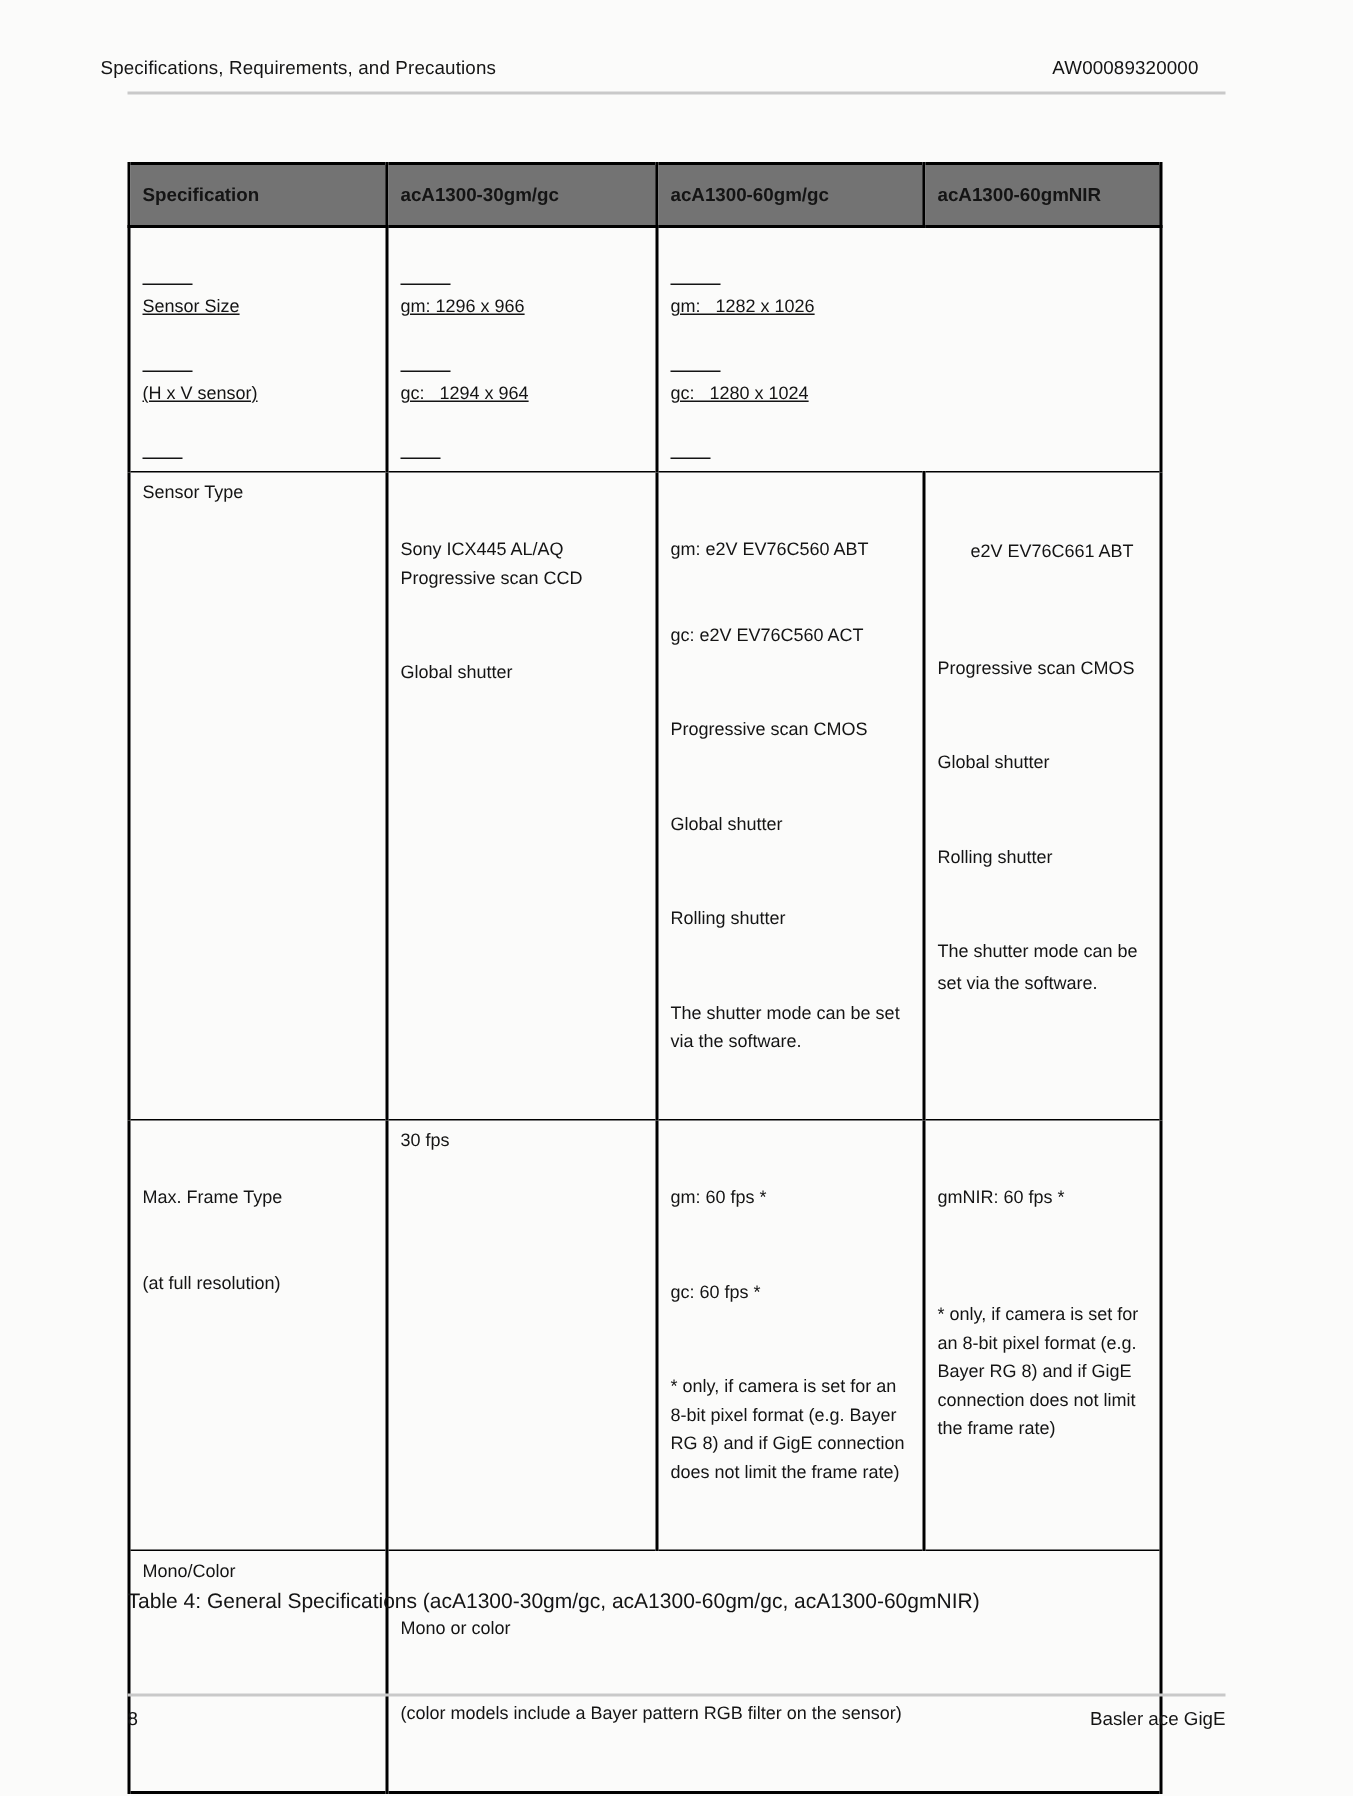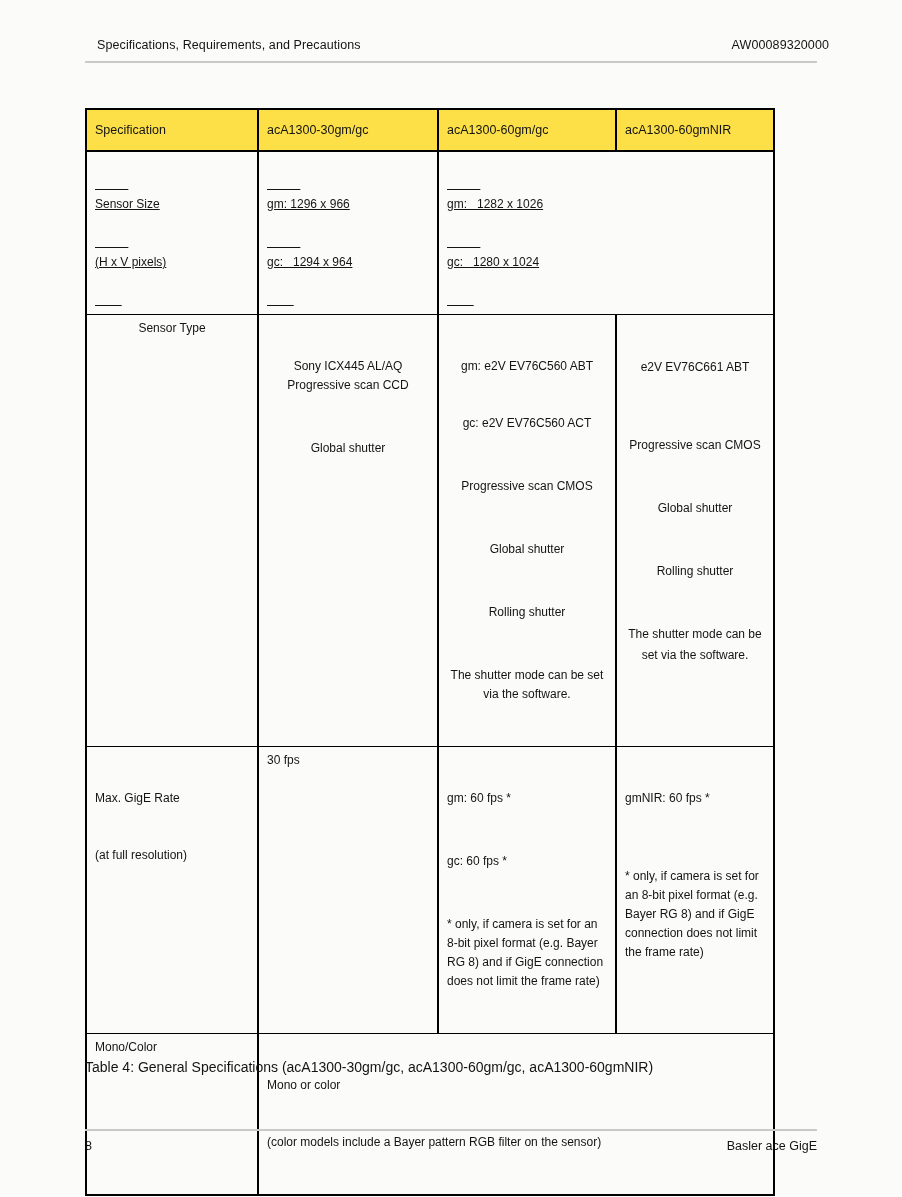--- a/index.html
+++ b/index.html
@@ -7,21 +7,21 @@
     width:902px;height:1197px;
     background:#fbfbfa;
     font-family:"Liberation Sans", sans-serif;
     color:#141414;
     -webkit-font-smoothing:antialiased;
   }
   .page{position:relative;width:902px;height:1197px;overflow:hidden;}
 
   
   .pg-header{
-    position:absolute;left:97px;top:38px;width:732px;
+    position:absolute;left:67px;top:38px;width:732px;
     display:flex;justify-content:space-between;
     font-size:12.5px;letter-spacing:.1px;
   }
   .rule{position:absolute;left:85px;width:732px;height:2px;background:#c9c9c9;}
   .rule-top{top:61px;}
   .rule-bottom{top:1129px;}
   .pg-footer{
     position:absolute;left:85px;top:1139px;width:732px;
     display:flex;justify-content:space-between;
     font-size:12.5px;
@@ -37,40 +37,40 @@
   .spec th,.spec td{
     border:1px solid #000;
     border-left-width:2px;border-right-width:2px;
     vertical-align:top;text-align:left;
     padding:4px 8px;
     line-height:19px;
     white-space:pre-wrap;
     overflow:hidden;
   }
   .spec th{
-    background:#fde047;
-    font-weight:normal;font-size:12.5px;
+    background:#737373;
+    font-weight:bold;font-size:12.5px;
     vertical-align:middle;height:32px;
     border-bottom-width:2px;
   }
   
   tr.r-sensor-size td{height:40px;text-decoration:underline;}
-  tr.r-sensor-type td{height:172px;text-align:center;}
+  tr.r-sensor-type td{height:172px;}
   tr.r-short td{height:19px;}
   tr.r-frame td{height:139px;}
   tr.r-monocolor td{height:38px;}
 
   .p{margin:0 0 6px 0;}
   .p.m0{margin-bottom:0;}
   .p.gap{margin-bottom:21px;}
   .p:last-child{margin-bottom:0;}
   .lh20{line-height:20px;}
 
   .nir-type .p{margin-bottom:4px;line-height:21px;}
-  .nir-type .p.gap{margin-bottom:19px;}
+  .nir-type .p.gap{margin-bottom:19px;margin-left:22px;}
 
   .caption{
     position:absolute;left:85px;top:1059px;width:732px;
     font-size:14px;
   }
 </style>
 </head>
 <body>
 
 <div class="page">
@@ -94,21 +94,21 @@
         <th>acA1300-30gm/gc</th>
         <th>acA1300-60gm/gc</th>
         <th>acA1300-60gmNIR</th>
       </tr>
     </thead>
     <tbody>
 
       <tr class="r-sensor-size">
         <td>
           <div class="p m0 lh20">Sensor Size</div>
-          <div class="p m0 lh20">(H x V pixels)</div>
+          <div class="p m0 lh20">(H x V sensor)</div>
         </td>
         <td>
           <div class="p m0 lh20">gm: 1296 x 966</div>
           <div class="p m0 lh20">gc:   1294 x 964</div>
         </td>
         <td colspan="2">
           <div class="p m0 lh20">gm:   1282 x 1026</div>
           <div class="p m0 lh20">gc:   1280 x 1024</div>
         </td>
       </tr>
@@ -133,21 +133,21 @@
           <div class="p">Global shutter</div>
           <div class="p">Rolling shutter</div>
           <div class="p">The shutter mode can be set via the software.</div>
         </td>
       </tr>
 
 
 
       <tr class="r-frame">
         <td>
-          <div class="p m0">Max. GigE Rate</div>
+          <div class="p m0">Max. Frame Type</div>
           <div class="p m0">(at full resolution)</div>
         </td>
         <td>30 fps</td>
         <td>
           <div class="p">gm: 60 fps *</div>
           <div class="p">gc: 60 fps *</div>
           <div class="p">* only, if camera is set for an 8-bit pixel format (e.g. Bayer RG 8) and if GigE connection does not limit the frame rate)</div>
         </td>
         <td>
           <div class="p gap">gmNIR: 60 fps *</div>

